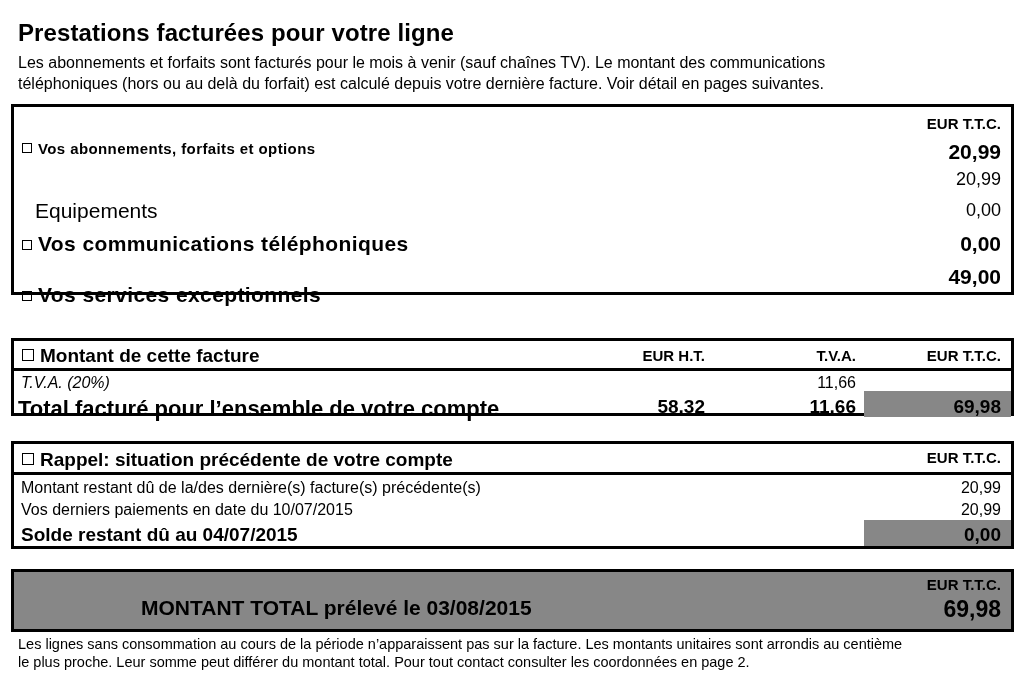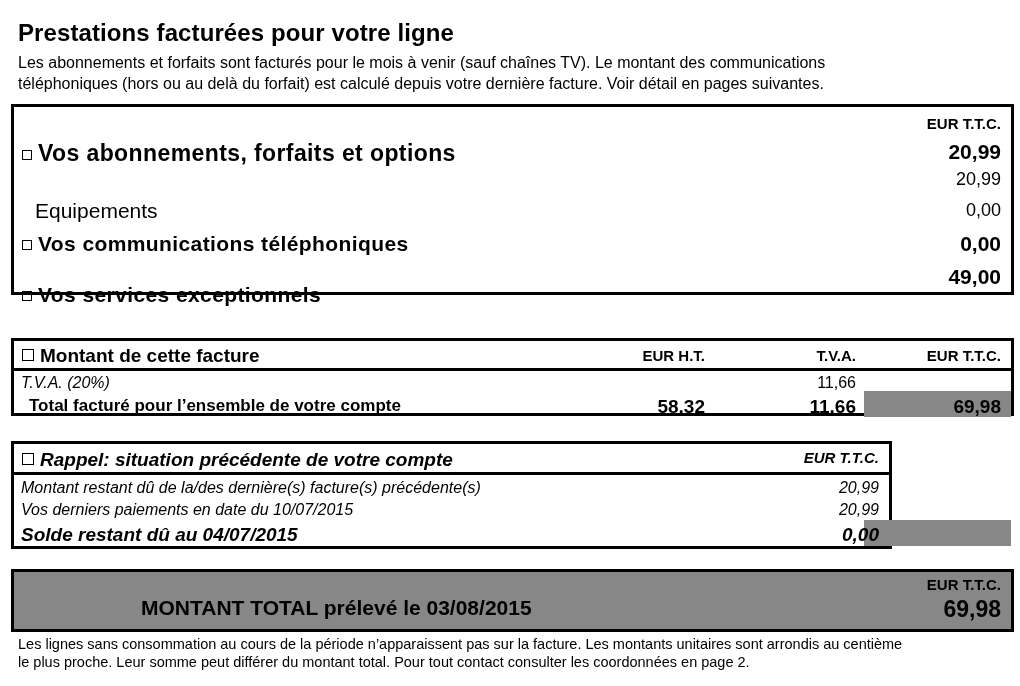--- a/index.html
+++ b/index.html
@@ -33,21 +33,21 @@
 
 <div class="abs title">Prestations facturées pour votre ligne</div>
 <div class="abs intro">
   <div>Les abonnements et forfaits sont facturés pour le mois à venir (sauf chaînes TV). Le montant des communications</div>
   <div>téléphoniques (hors ou au delà du forfait) est calculé depuis votre dernière facture. Voir détail en pages suivantes.</div>
 </div>
 
 <div class="box" style="left:11px; top:104px; width:1003px; height:191px;">
   <div class="t r b" style="right:10px; top:8px; font-size:15px;">EUR T.T.C.</div>
 
-  <div class="t b" style="left:8px; top:33px; font-size:23px; letter-spacing:0.4px;">
+  <div class="t b" style="left:8px; top:33px; font-size:15px; letter-spacing:0.4px;">
     <span class="sq"></span><span>Vos abonnements, forfaits et options</span>
   </div>
   <div class="t r b" style="right:10px; top:33px; font-size:21px;">20,99</div>
 
   <div class="t r" style="right:10px; top:62px; font-size:18px;">20,99</div>
 
   <div class="t" style="left:21px; top:92px; font-size:21px;">Equipements</div>
   <div class="t r" style="right:10px; top:93px; font-size:18px;">0,00</div>
 
   <div class="t b" style="left:8px; top:125px; font-size:21px; letter-spacing:0.4px;">
@@ -66,28 +66,28 @@
     <span class="sq" style="width:12px;height:12px;"></span><span>Montant de cette facture</span>
   </div>
   <div class="t r b" style="right:306px; top:6px; font-size:15px;">EUR H.T.</div>
   <div class="t r b" style="right:155px; top:6px; font-size:15px;">T.V.A.</div>
   <div class="t r b" style="right:10px; top:6px; font-size:15px;">EUR T.T.C.</div>
   <div class="hline" style="top:27px;"></div>
 
   <div class="t" style="left:7px; top:33px; font-size:16px;font-style:italic;">T.V.A. (20%)</div>
   <div class="t r" style="right:155px; top:33px; font-size:16px;">11,66</div>
 
-  <div class="t b" style="left:15px; top:55px; font-size:17px;text-align:center;">Total facturé pour l’ensemble de votre compte</div>
+  <div class="t b" style="left:4px; top:55px; font-size:22px;text-align:center;">Total facturé pour l’ensemble de votre compte</div>
   <div class="t r b" style="right:306px; top:55px; font-size:19px;">58,32</div>
   <div class="t r b" style="right:155px; top:55px; font-size:19px;">11,66</div>
   <div class="t grey" style="left:850px; top:50px; width:147px; height:26px;"></div>
   <div class="t r b" style="right:10px; top:55px; font-size:19px;">69,98</div>
 </div>
 
-<div class="box" style="left:11px; top:441px; width:881px; height:108px;font-style:italic;">
+<div class="box" style="left:11px; top:441px; width:1003px; height:108px;">
   <div class="t b" style="left:8px; top:5px; font-size:19px;">
     <span class="sq" style="width:12px;height:12px;"></span><span>Rappel: situation précédente de votre compte</span>
   </div>
   <div class="t r b" style="right:10px; top:5px; font-size:15px;">EUR T.T.C.</div>
   <div class="hline" style="top:28px;"></div>
 
   <div class="t" style="left:7px; top:35px; font-size:16px;">Montant restant dû de la/des dernière(s) facture(s) précédente(s)</div>
   <div class="t r" style="right:10px; top:35px; font-size:16px;">20,99</div>
 
   <div class="t" style="left:7px; top:57px; font-size:16px;">Vos derniers paiements en date du 10/07/2015</div>

